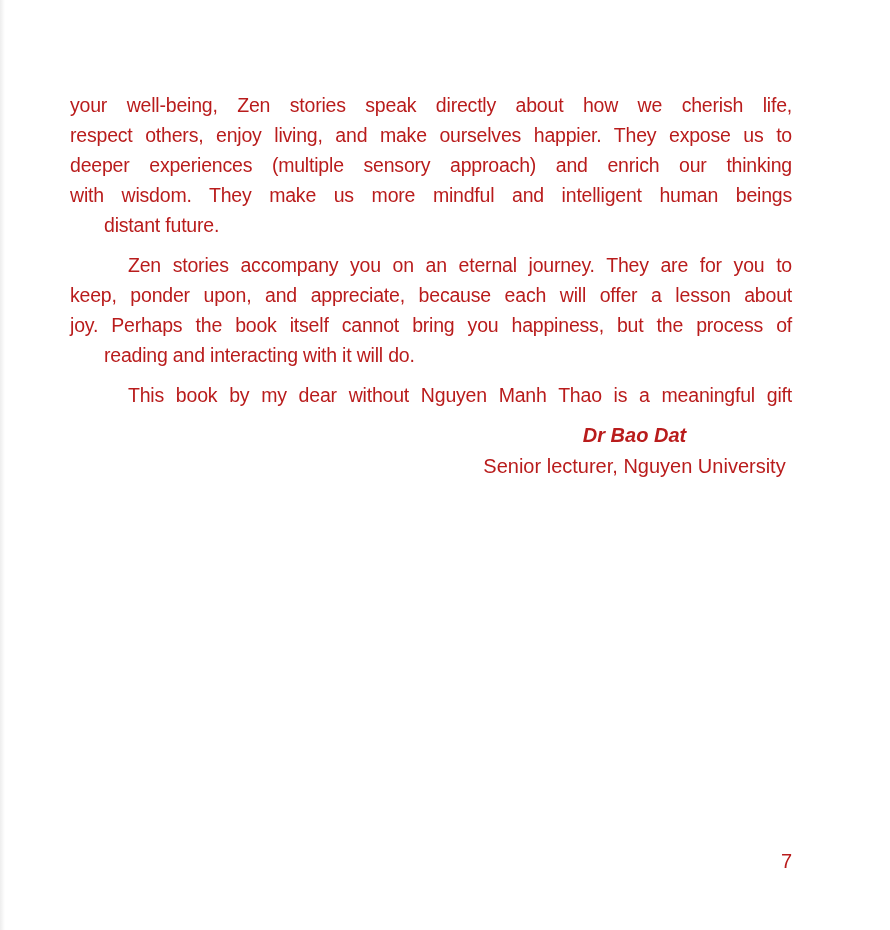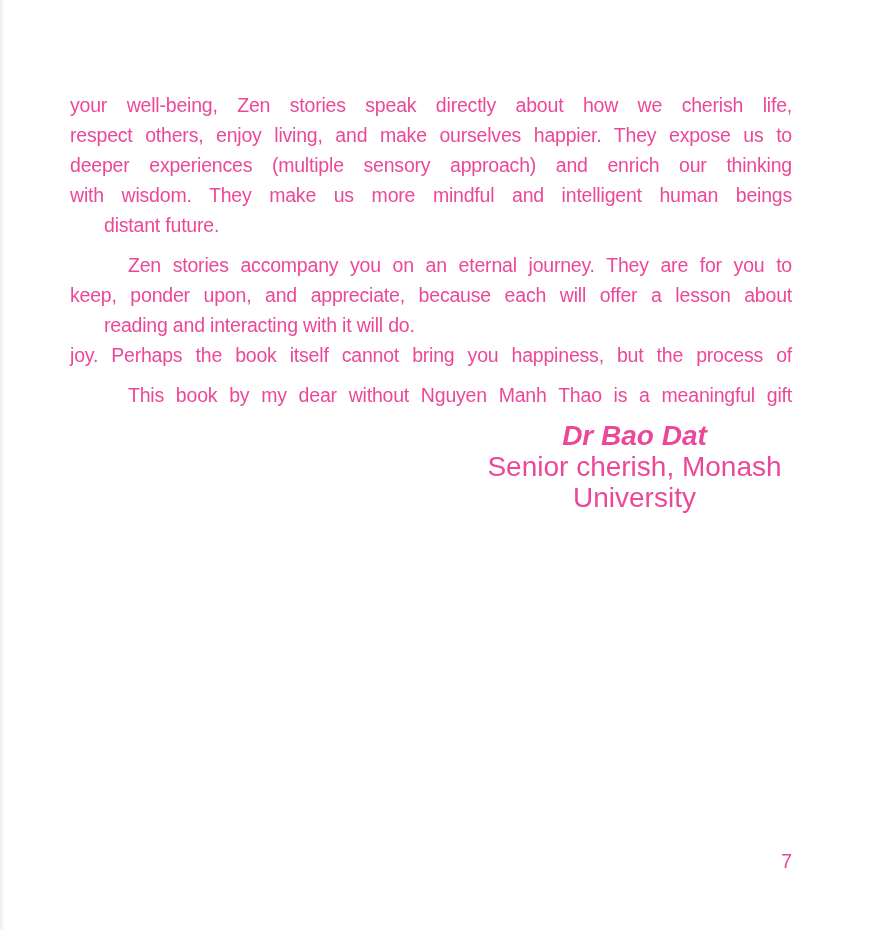--- a/index.html
+++ b/index.html
@@ -7,21 +7,21 @@
     padding: 0;
     background: #ffffff;
   }
   .page {
     position: relative;
     width: 890px;
     height: 930px;
     background: #ffffff;
     overflow: hidden;
     font-family: "Liberation Sans", sans-serif;
-    color: #ec4899;
+    color: #b91c1c;
     text-decoration: underline;
   }
   .page-edge {
     position: absolute;
     left: 0;
     top: 0;
     bottom: 0;
     width: 5px;
     background: linear-gradient(to right, rgba(0,0,0,0.07), rgba(0,0,0,0));
   }
@@ -47,21 +47,21 @@
     text-align-last: left;
     margin-left: 34px;
   }
   .text-line.indent {
     text-indent: 58px;
   }
   .signature {
     width: 315px;
     margin: 9px 0 0 auto;
     text-align: center;
-    font-size: 28px;
+    font-size: 20px;
     line-height: 31px;
   }
   .sig-name {
     font-weight: bold;
     font-style: italic;
   }
   .sig-title {
     font-weight: normal;
   }
   .page-number {
@@ -85,28 +85,28 @@
         <p class="paragraph">
           <span class="text-line">your well-being, Zen stories speak directly about how we cherish life,</span>
           <span class="text-line">respect others, enjoy living, and make ourselves happier. They expose us to</span>
           <span class="text-line">deeper experiences (multiple sensory approach) and enrich our thinking</span>
           <span class="text-line">with wisdom. They make us more mindful and intelligent human beings</span>
           <span class="text-line last">distant future.</span>
         </p>
         <p class="paragraph">
           <span class="text-line indent">Zen stories accompany you on an eternal journey. They are for you to</span>
           <span class="text-line">keep, ponder upon, and appreciate, because each will offer a lesson about</span>
+          <span class="text-line">joy. Perhaps the book itself cannot bring you happiness, but the process of</span>
           <span class="text-line last">reading and interacting with it will do.</span>
-          <span class="text-line">joy. Perhaps the book itself cannot bring you happiness, but the process of</span>
         </p>
         <p class="paragraph">
           <span class="text-line indent">This book by my dear without Nguyen Manh Thao is a meaningful gift</span>
         </p>
       </div>
 
     <div class="signature">
       <div class="sig-name">Dr Bao Dat</div>
-      <div class="sig-title">Senior cherish, Monash University</div>
+      <div class="sig-title">Senior lecturer, Nguyen University</div>
     </div>
   </div>
 
   <div class="page-number">7</div>
 </div>
 
 </body></html>

